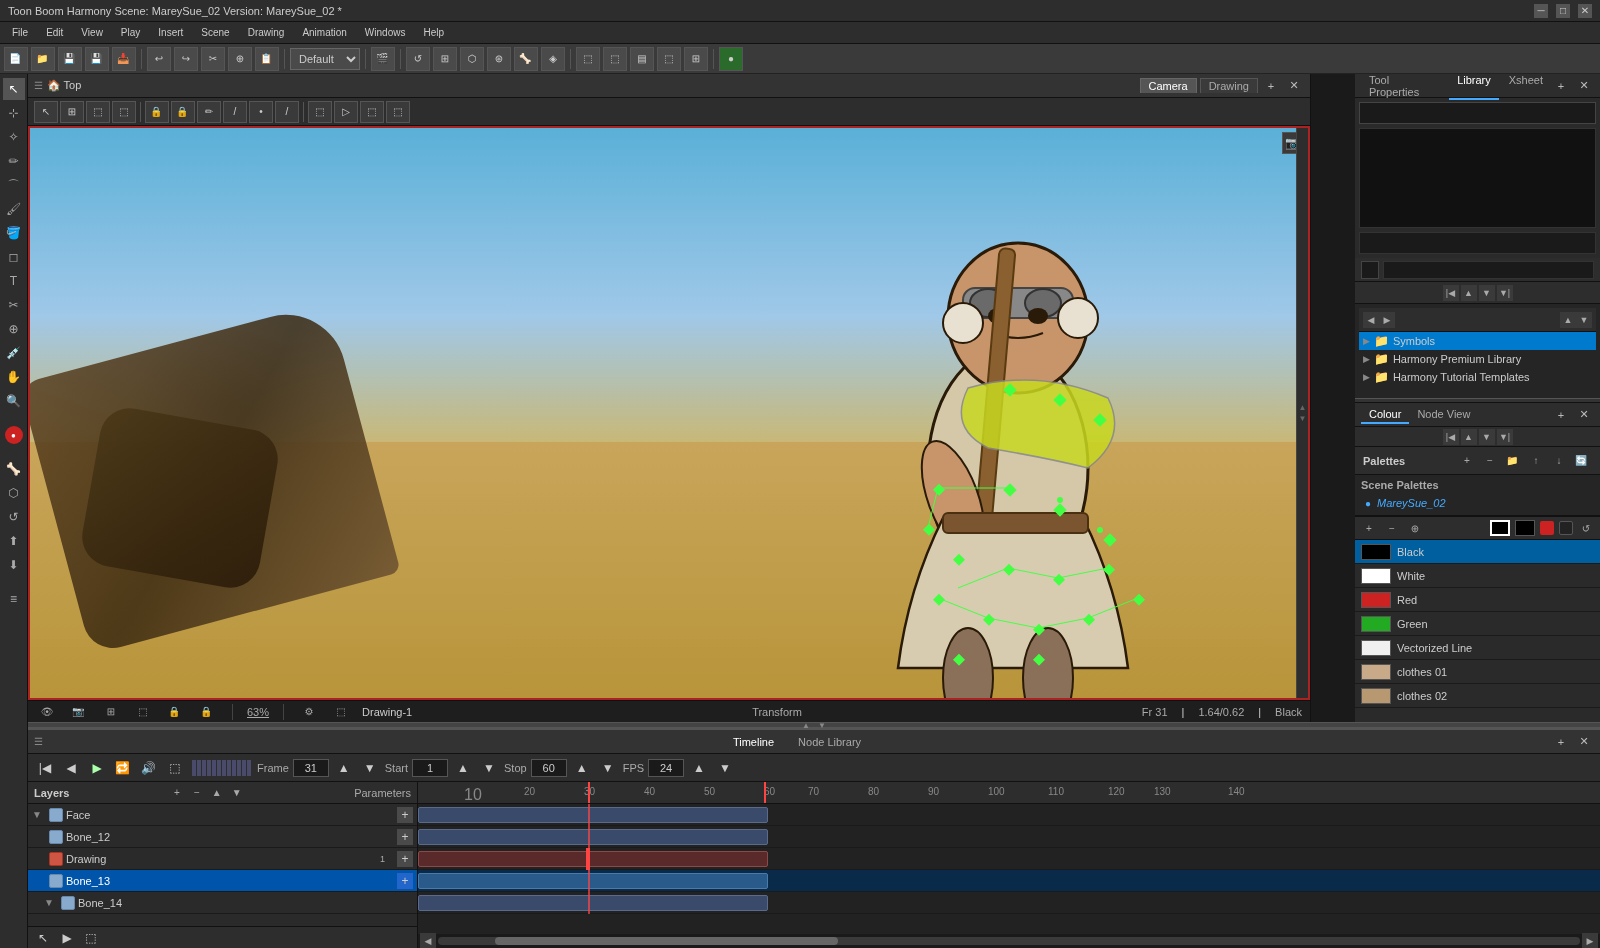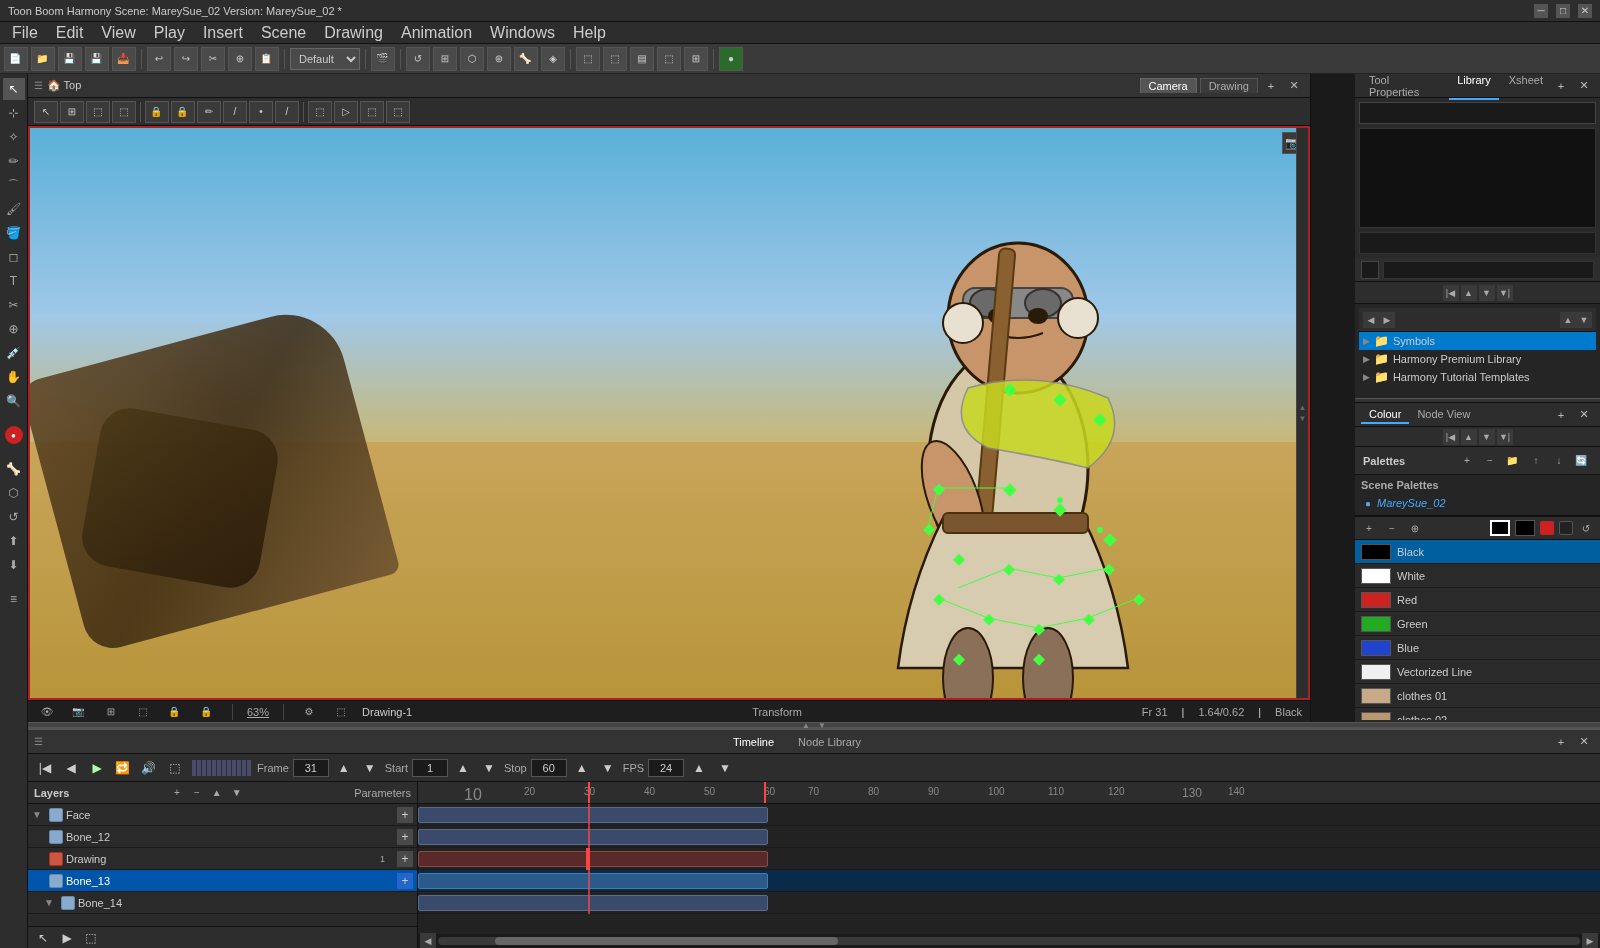--- a/index.html
+++ b/index.html
@@ -11,21 +11,21 @@
       padding: 0 8px; border-bottom: 1px solid #111;
     }
     #titlebar-controls { display: flex; gap: 8px; }
     .title-btn { width: 14px; height: 14px; background: #555; border: none; color: #ccc; font-size: 10px; cursor: pointer; display: flex; align-items: center; justify-content: center; }
 
     
     #menubar {
       height: 22px; background: #2d2d2d; display: flex; align-items: center; padding: 0 4px;
       border-bottom: 1px solid #111; gap: 2px;
     }
-    .menu-item { padding: 2px 8px; color: #ccc; cursor: pointer; font-size: 16px; }
+    .menu-item { padding: 2px 8px; color: #ccc; cursor: pointer; font-size: 10px; }
 
     
     #toolbar {
       height: 30px; background: #3a3a3a; display: flex; align-items: center; padding: 0 4px; gap: 3px;
       border-bottom: 1px solid #222;
     }
     .toolbar-btn {
       width: 24px; height: 24px; background: #4a4a4a; border: 1px solid #555; color: #ccc;
       font-size: 10px; cursor: pointer; display: flex; align-items: center; justify-content: center;
     }
@@ -616,24 +616,20 @@
             </div>
             <div class="colour-row">
               <div class="colour-swatch" style="background:#cc2222;"></div>
               <span class="colour-name">Red</span>
             </div>
             <div class="colour-row">
               <div class="colour-swatch" style="background:#22aa22;"></div>
               <span class="colour-name">Green</span>
             </div>
             <div class="colour-row">
-              <div class="colour-swatch" style="background:#2244cc;"></div>
-              <span class="colour-name">Blue</span>
-            </div>
-            <div class="colour-row">
               <div class="colour-swatch" style="background:#f0f0f0;"></div>
               <span class="colour-name">Vectorized Line</span>
             </div>
             <div class="colour-row">
               <div class="colour-swatch" style="background:#c8aa88;"></div>
               <span class="colour-name">clothes 01</span>
             </div>
             <div class="colour-row">
               <div class="colour-swatch" style="background:#b89870;"></div>
               <span class="colour-name">clothes 02</span>
@@ -775,21 +771,21 @@
             <span class="ruler-mark" style="position:absolute; left:166px; top:4px; font-size:10px; color:#888;">30</span>
             <span class="ruler-mark" style="position:absolute; left:226px; top:4px; font-size:10px; color:#888;">40</span>
             <span class="ruler-mark" style="position:absolute; left:286px; top:4px; font-size:10px; color:#888;">50</span>
             <span class="ruler-mark" style="position:absolute; left:346px; top:4px; font-size:10px; color:#888;">60</span>
             <span class="ruler-mark" style="position:absolute; left:390px; top:4px; font-size:10px; color:#888;">70</span>
             <span class="ruler-mark" style="position:absolute; left:450px; top:4px; font-size:10px; color:#888;">80</span>
             <span class="ruler-mark" style="position:absolute; left:510px; top:4px; font-size:10px; color:#888;">90</span>
             <span class="ruler-mark" style="position:absolute; left:570px; top:4px; font-size:10px; color:#888;">100</span>
             <span class="ruler-mark" style="position:absolute; left:630px; top:4px; font-size:10px; color:#888;">110</span>
             <span class="ruler-mark" style="position:absolute; left:690px; top:4px; font-size:10px; color:#888;">120</span>
-            <span class="ruler-mark" style="position:absolute; left:764px; top:4px; font-size:12px; color:#888;">130</span>
+            <span class="ruler-mark" style="position:absolute; left:736px; top:4px; font-size:10px; color:#888;">130</span>
             <span class="ruler-mark" style="position:absolute; left:810px; top:4px; font-size:10px; color:#888;">140</span>
 
             <div style="position:absolute; left:170px; top:0; bottom:0; width:2px; background:#f44; z-index:10;"></div>
 
             <div style="position:absolute; left:346px; top:0; bottom:0; width:2px; background:#f44; z-index:10;"></div>
           </div>
 
           <div style="position:relative;">
 
             <div style="position:absolute; left:170px; top:0; bottom:0; width:2px; background:#f44; z-index:10; opacity:0.7;"></div>

